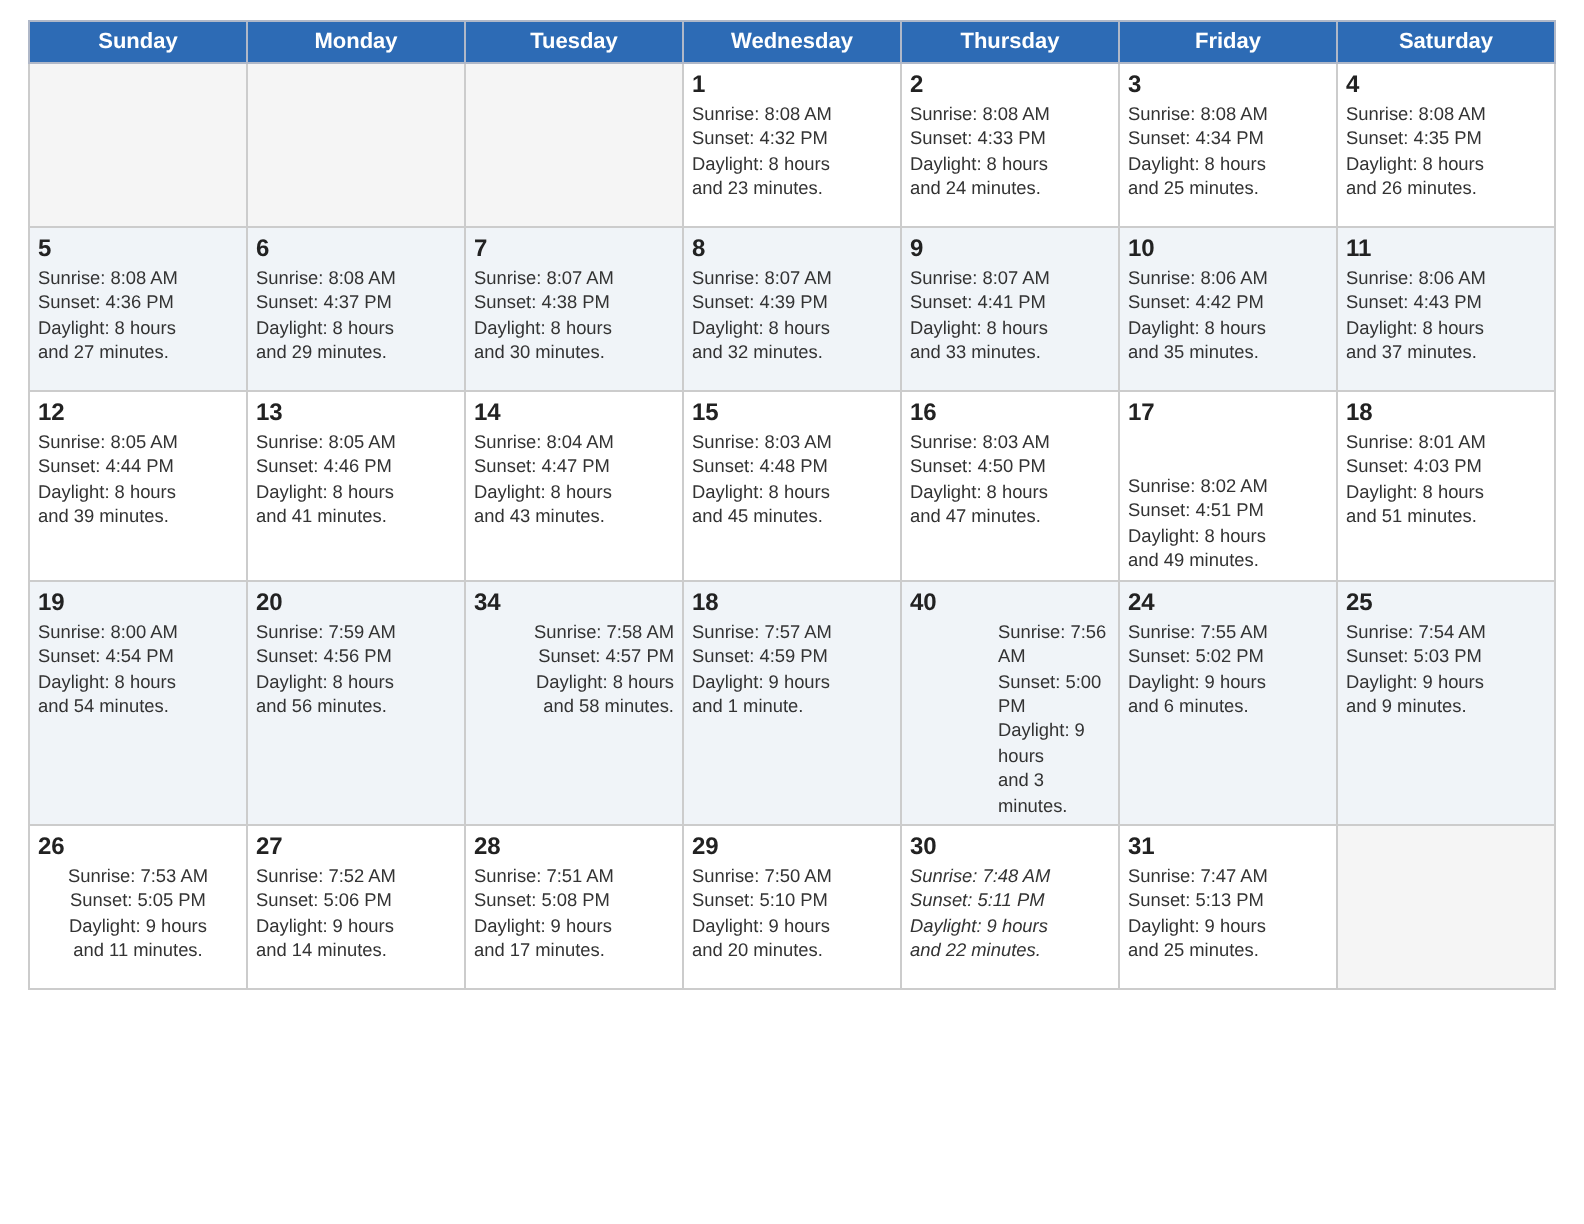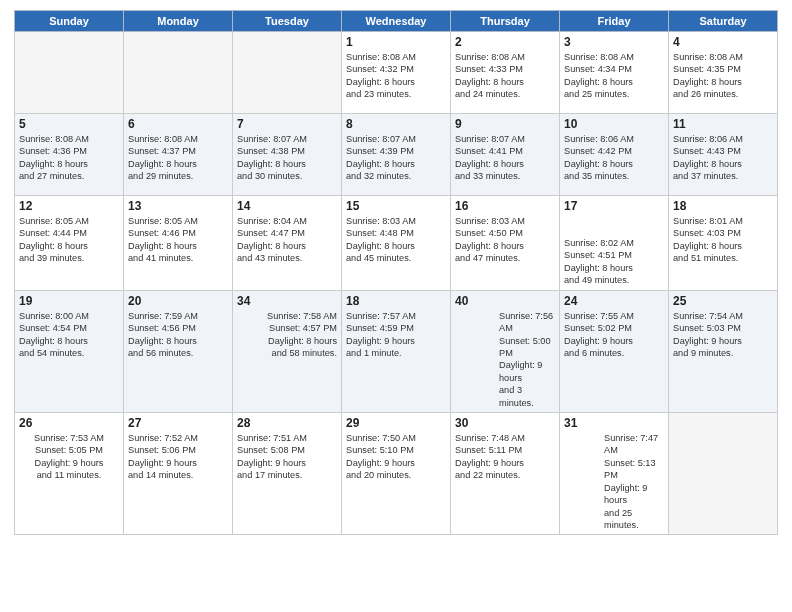--- a/index.html
+++ b/index.html
@@ -322,28 +322,28 @@
           </td>
           <td>
             <div class="day-num">29</div>
             <div class="day-info" style="white-space: pre-line;">Sunrise: 7:50 AM
 Sunset: 5:10 PM
 Daylight: 9 hours
 and 20 minutes.</div>
           </td>
           <td>
             <div class="day-num">30</div>
-            <div class="day-info" style="white-space: pre-line;">Sunrise: 7:48 AM
+            <div class="day-info" style="white-space: pre-line; font-style: italic;">Sunrise: 7:48 AM
 Sunset: 5:11 PM
 Daylight: 9 hours
 and 22 minutes.</div>
           </td>
           <td>
             <div class="day-num">31</div>
-            <div class="day-info" style="white-space: pre-line; margin-left: 40px;">Sunrise: 7:47 AM
+            <div class="day-info" style="white-space: pre-line;">Sunrise: 7:47 AM
 Sunset: 5:13 PM
 Daylight: 9 hours
 and 25 minutes.</div>
           </td>
           <td class="empty"></td>
         </tr>
       </tbody>
   </table>
 </div>
 

